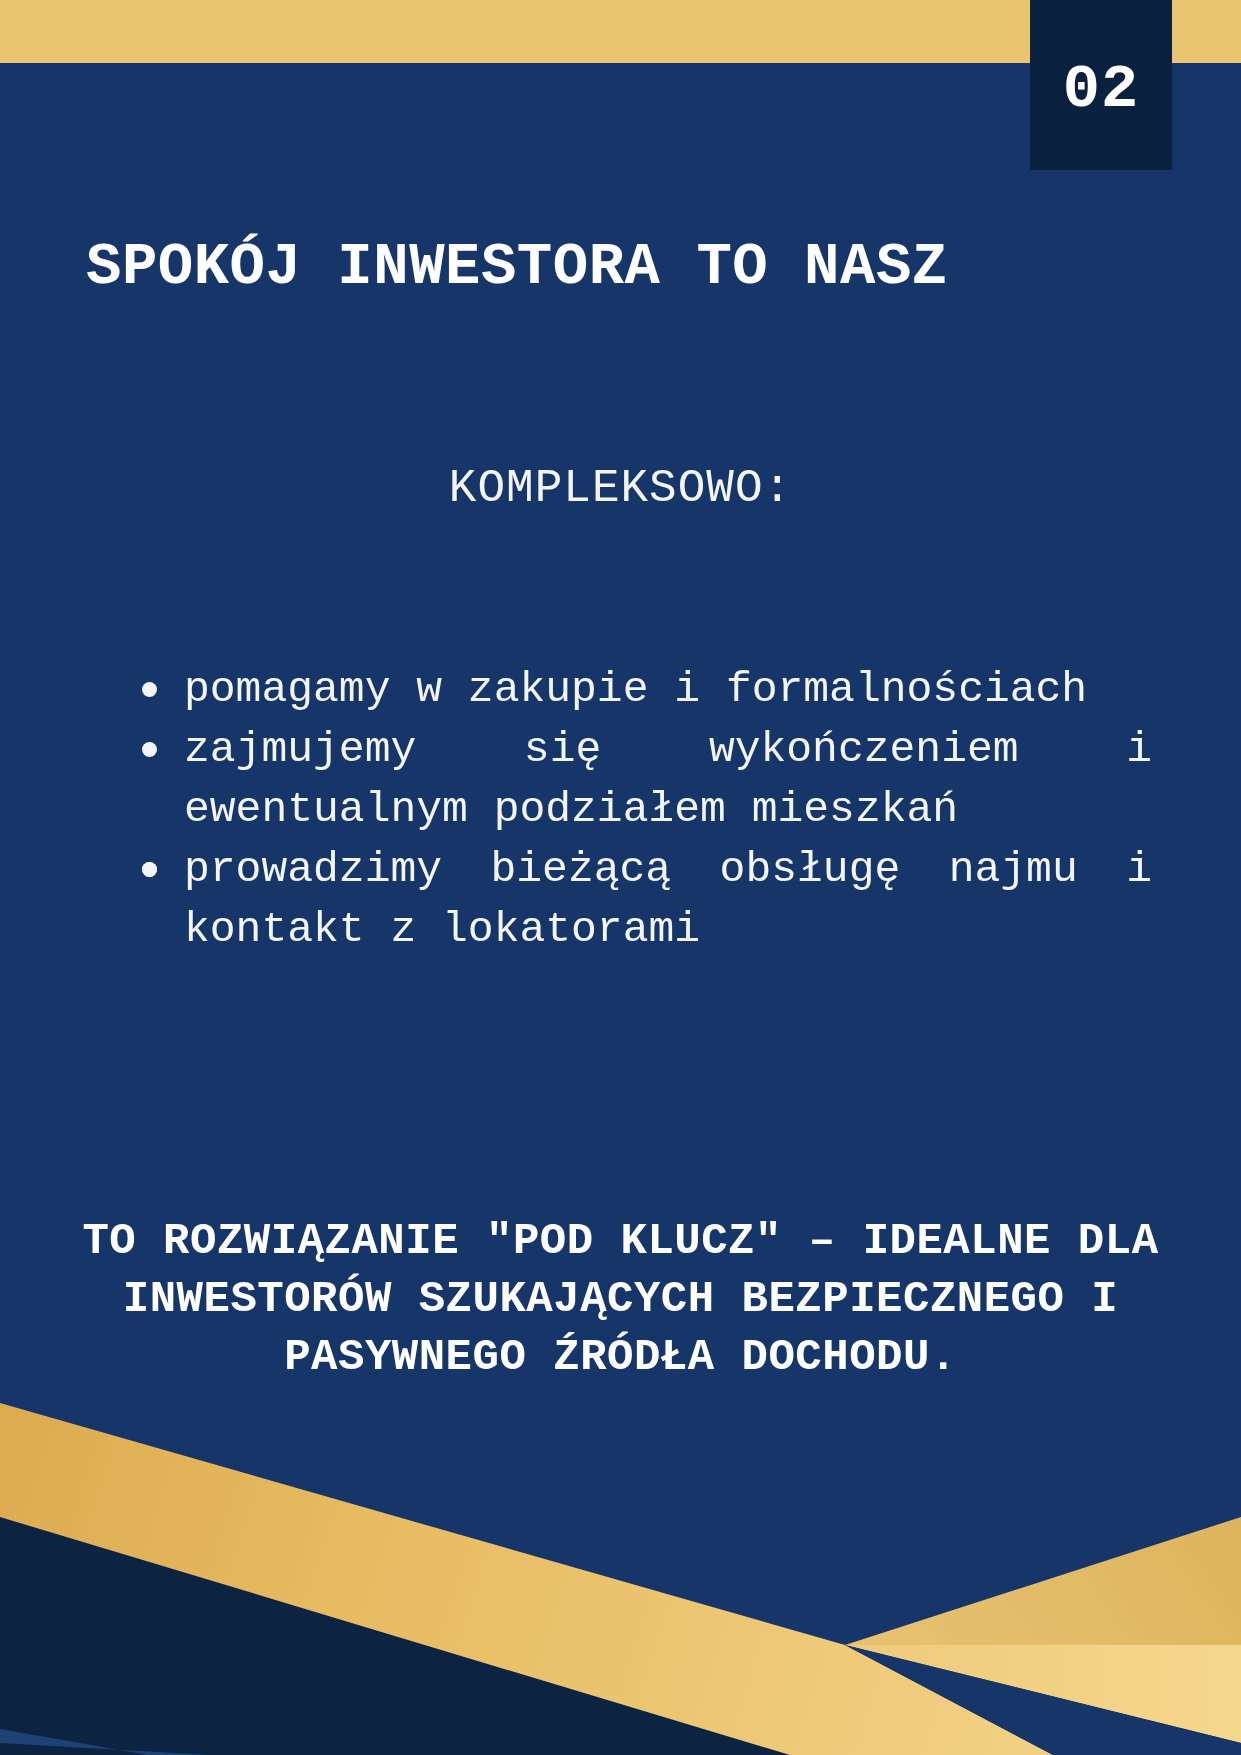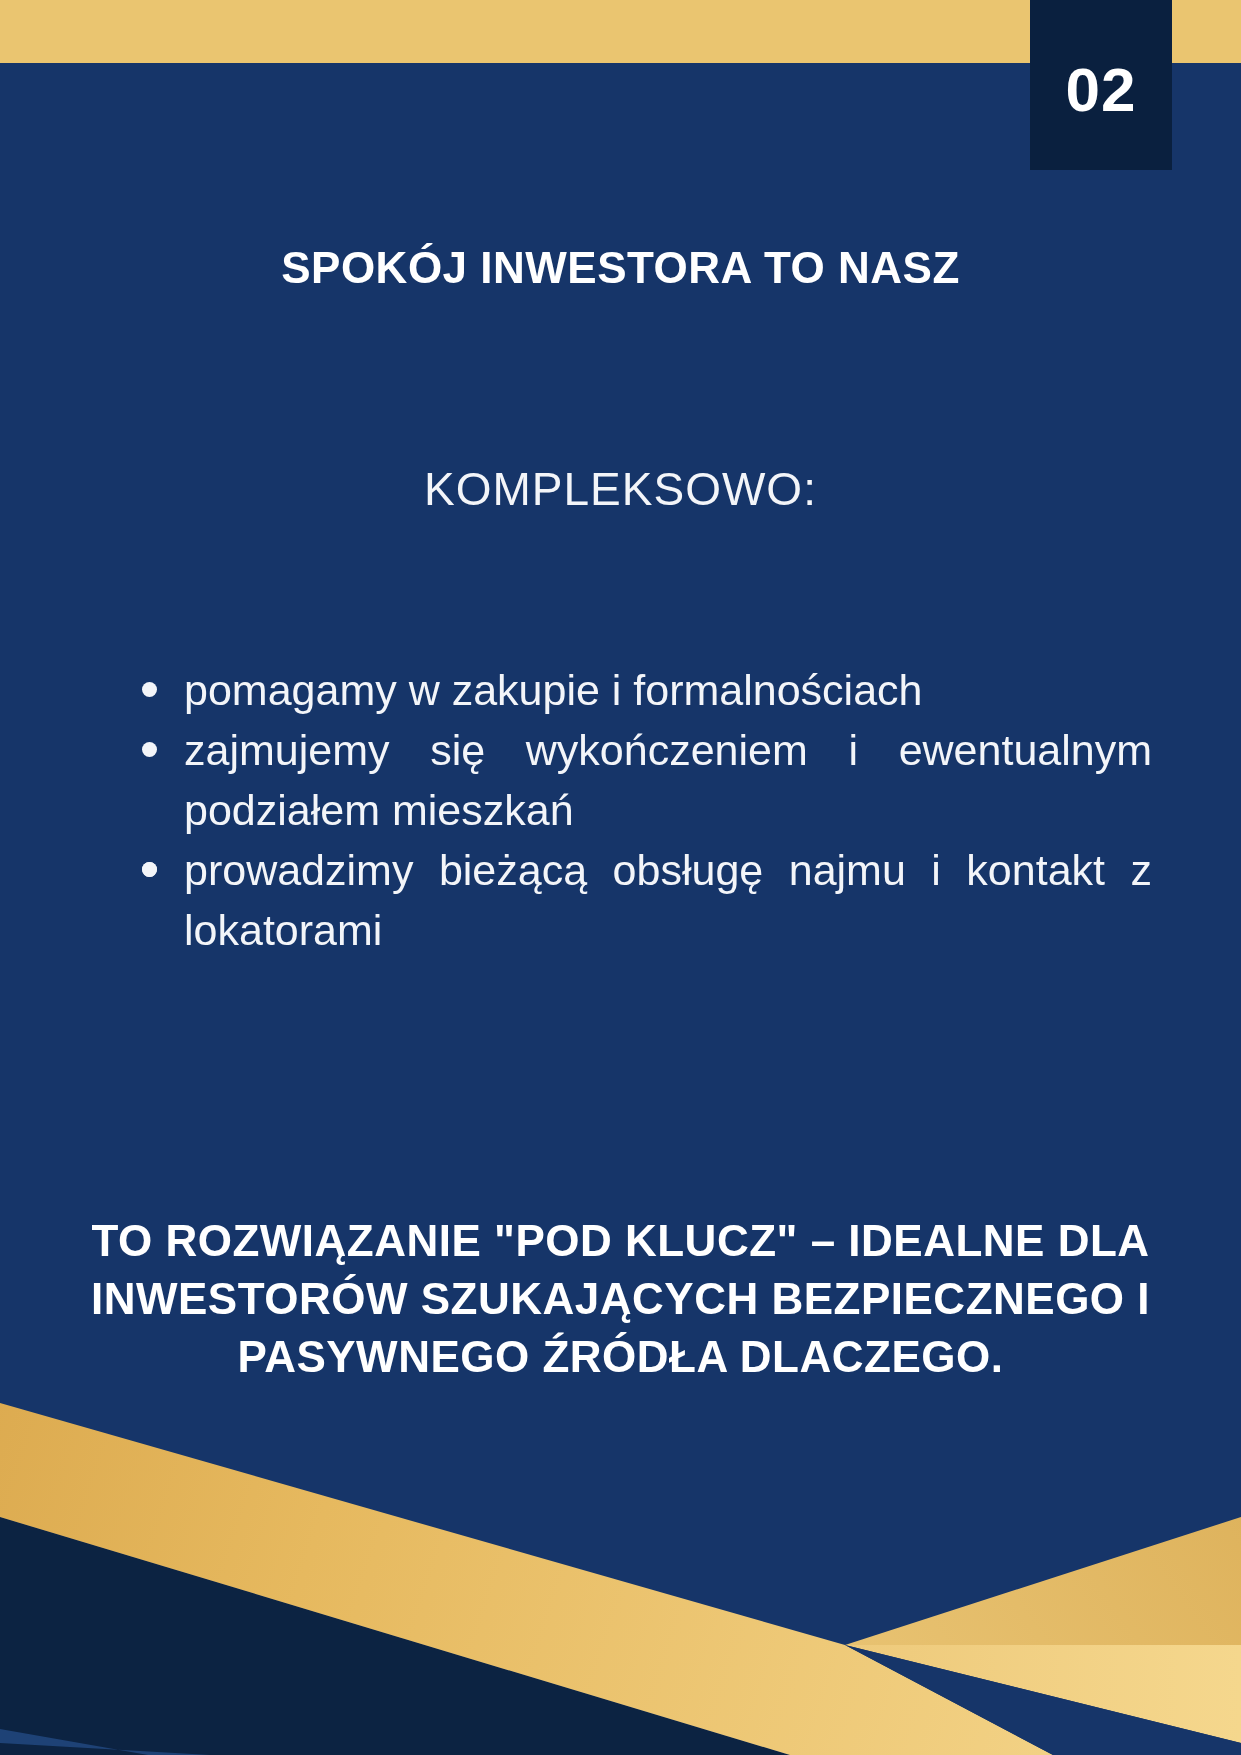--- a/index.html
+++ b/index.html
@@ -16,21 +16,21 @@
     --text-soft:    #f3f5f9;
   }
   *{margin:0;padding:0;box-sizing:border-box;}
   html,body{background:#222;}
   .page{
     position:relative;
     width:1241px;height:1755px;
     margin:0 auto;
     background:var(--navy-bg,#163569);
     overflow:hidden;
-    font-family:Liberation Sans, sans-serif;
+    font-family:Liberation Mono, monospace;
     color:var(--text-white,#fff);
   }
   
   .layer{position:absolute;inset:0;pointer-events:none;}
   .top-band{
     position:absolute;left:0;top:0;width:1241px;height:63px;
     background:var(--gold-flat,#eac570);
   }
   .deco-dark-bottom{
     background:var(--navy-darker,#0c2342);
@@ -66,23 +66,23 @@
   .page-number{
     font-size:62px;font-weight:700;letter-spacing:1px;
   }
   
   .title{
     position:absolute;left:58px;top:100px;width:1000px;
     font-size:74px;font-weight:700;letter-spacing:4px;
     line-height:80px;white-space:nowrap;
   }
   .subtitle{
-    position:absolute;left:70px;top:238px;width:1101px;
-    text-align:center;
-    font-size:44px;font-weight:700;letter-spacing:0.5px;
+    position:absolute;left:86px;top:238px;width:1101px;
+    text-align:left;
+    font-size:59px;font-weight:700;letter-spacing:0.5px;
     line-height:60px;
   }
   .intro{
     position:absolute;left:70px;top:458px;width:1101px;
     text-align:center;
     font-size:46px;font-weight:400;letter-spacing:1px;
     line-height:62px;color:var(--text-soft,#f3f5f9);
   }
   .bullets{
     position:absolute;left:140px;top:660px;width:1012px;
@@ -148,16 +148,16 @@
     </li>
     <li>
       <span class="dot"></span>
       <span>prowadzimy bieżącą obsługę najmu i kontakt z lokatorami</span>
     </li>
   </ul>
 
   <div class="footer-statement">
     <span style="display:block">TO ROZWIĄZANIE "POD KLUCZ" – IDEALNE DLA</span>
     <span style="display:block">INWESTORÓW SZUKAJĄCYCH BEZPIECZNEGO I</span>
-    <span style="display:block">PASYWNEGO ŹRÓDŁA DLACZEGO.</span>
+    <span style="display:block">PASYWNEGO ŹRÓDŁA DOCHODU.</span>
   </div>
 
 </div>
 
 </body></html>

